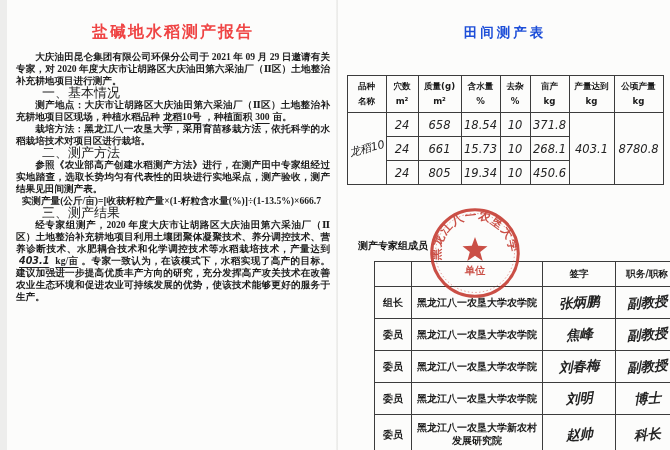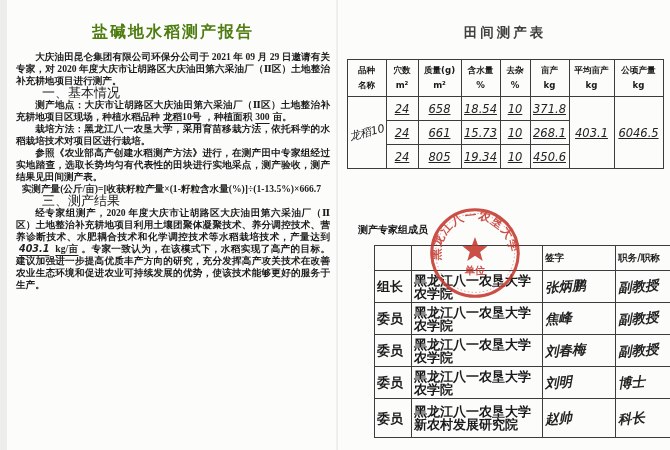--- a/index.html
+++ b/index.html
@@ -11,63 +11,63 @@
   }
   .scan-edge{position:absolute;left:0;top:0;width:7px;height:450px;background:#ededec;}
   .seam{position:absolute;left:336px;top:0;width:2px;height:450px;background:linear-gradient(to right,#f2f2f0,#e9e9e7);}
   .page{position:absolute;top:8px;}
   .page-left{left:16px;width:314px;}
   .page-right{left:346px;width:318px;}
 
   .doc-title{
     margin:14px 0 8px 0;text-align:center;
     font-family:"DejaVu Sans","Liberation Sans",sans-serif;
-    font-size:16px;font-weight:bold;letter-spacing:2px;color:#4d7c0f;
+    font-size:16px;font-weight:bold;letter-spacing:2px;color:#ef4444;
   }
   .body{
     margin:0;font-size:9.6px;line-height:12px;text-align:justify;
     font-weight:600;color:#1c1c1c;
   }
   .indent{text-indent:2em;}
   .heading{text-indent:2em;font-weight:normal;font-family:"DejaVu Sans","Liberation Sans",sans-serif;font-size:13px;}
   .formula{text-indent:0.6em;font-weight:bold;}
   .u{text-decoration:underline;text-underline-offset:3px;padding:0 3px;font-weight:bold;}
   .hand{
     font-family:"DejaVu Sans","Liberation Sans",sans-serif;
-    font-style:italic;color:#232323;text-decoration:underline;
+    font-style:italic;color:#232323;
   }
 
   .table-title{
     margin:16px 0 0 0;text-align:center;
     font-family:"DejaVu Sans","Liberation Sans",sans-serif;
-    font-size:13.5px;font-weight:bold;letter-spacing:3px;color:#404040;
+    font-size:13.5px;font-weight:bold;letter-spacing:3px;color:#1d4ed8;
   }
   table{border-collapse:collapse;}
-  .ftable{margin:17px auto 0 auto;width:292px;table-layout:fixed;}
+  .ftable{margin:33px auto 0 auto;width:292px;table-layout:fixed;}
   .ftable th,.ftable td{border:1px solid #3c3c3c;padding:0;text-align:center;vertical-align:middle;}
   .ftable th{
     font-family:"DejaVu Sans","Liberation Sans",sans-serif;
     font-size:8.6px;font-weight:bold;height:36px;line-height:15px;color:#1a1a1a;
   }
   .ftable td{height:23px;font-size:11.5px;}
   .c0{width:38px;}.c1{width:31px;}.c2{width:42px;}.c3{width:38px;}
   .c4{width:29px;}.c5{width:38px;}.c6{width:44px;}.c7{width:48px;}
   .tilt{display:inline-block;transform:rotate(-14deg);font-size:11px;}
 
   .experts-label{
     margin:54px 0 0 12px;
     font-family:"DejaVu Sans","Liberation Sans",sans-serif;
     font-size:10px;font-weight:bold;color:#161616;
   }
   .etable{margin:8px 0 0 28px;width:284px;table-layout:fixed;}
-  .etable th,.etable td{border:1px solid #3c3c3c;padding:0 2px;text-align:left;vertical-align:middle;}
+  .etable th,.etable td{border:1px solid #3c3c3c;padding:0 2px;text-align:center;vertical-align:middle;}
   .etable th{height:24px;font-family:"DejaVu Sans","Liberation Sans",sans-serif;font-size:9.6px;font-weight:bold;}
   .etable td{height:31px;}
   .e0{width:32px;}.e1{width:126px;}.e2{width:68px;}.e3{width:58px;}
-  .role,.inst{font-family:Liberation Serif, serif;font-size:13px;font-weight:bold;color:#1a1a1a;line-height:13px;}
+  .role,.inst{font-family:Liberation Serif, serif;font-size:10px;font-weight:bold;color:#1a1a1a;line-height:13px;}
   .sig{display:inline-block;transform:rotate(-4deg);font-size:13.5px;font-weight:bold;font-style:italic;color:#242424;}
   .etable tr:last-child td{height:38px;}
 
   .stamp{
     position:absolute;left:82px;top:198px;width:94px;height:94px;
     opacity:0.88;pointer-events:none;
   }
 </style>
 </head>
 <body>
@@ -79,20 +79,21 @@
   <h1 class="doc-title">盐碱地水稻测产报告</h1>
 
   <p class="body indent">大庆油田昆仑集团有限公司环保分公司于 2021 年 09 月 29 日邀请有关专家，对 2020 年度大庆市让胡路区大庆油田第六采油厂（Ⅱ区）土地整治补充耕地项目进行测产。</p>
 
   <p class="body heading">一、基本情况</p>
 
   <p class="body indent"><span>测产地点：大庆市让胡路区大庆油田第六采油厂（Ⅱ区）土地整治补充耕地项目区现场，种植水稻品种</span><span class="u">龙稻10号</span><span>，种植面积</span><span class="u">300</span><span>亩。</span></p>
 
   <p class="body indent">栽培方法：黑龙江八一农垦大学，采用育苗移栽方法，依托科学的水稻栽培技术对项目区进行栽培。</p>
 
+  <p class="body heading">二、测产方法</p>
 
   <p class="body indent">参照《农业部高产创建水稻测产方法》进行，在测产田中专家组经过实地踏查，选取长势均匀有代表性的田块进行实地采点，测产验收，测产结果见田间测产表。</p>
 
   <p class="body formula">实测产量(公斤/亩)=[收获籽粒产量×(1-籽粒含水量(%)]÷(1-13.5%)×666.7</p>
 
   <p class="body heading">三、测产结果</p>
 
   <p class="body indent"><span>经专家组测产，2020 年度大庆市让胡路区大庆油田第六采油厂（Ⅱ区）土地整治补充耕地项目利用土壤团聚体凝聚技术、养分调控技术、营养诊断技术、水肥耦合技术和化学调控技术等水稻栽培技术，产量达到</span><span class="u hand">403.1</span><span class="u">kg/亩</span><span>。专家一致认为，在该模式下，水稻实现了高产的目标。建议加强进一步提高优质丰产方向的研究，充分发挥高产攻关技术在改善农业生态环境和促进农业可持续发展的优势，使该技术能够更好的服务于生产。</span></p>
 </div>
 
@@ -120,37 +121,37 @@
           </th>
       <th class="c4">
             <div>去杂</div>
             <div>%</div>
           </th>
       <th class="c5">
             <div>亩产</div>
             <div>kg</div>
           </th>
       <th class="c6">
-            <div>平均亩产</div>
+            <div>产量达到</div>
             <div>kg</div>
           </th>
       <th class="c7">
             <div>公顷产量</div>
             <div>kg</div>
           </th>
     </tr>
     <tr>
       <td rowspan="3" class="hand"><span class="tilt">龙稻10</span></td>
       <td class="hand">24</td>
       <td class="hand">658</td>
       <td class="hand">18.54</td>
       <td class="hand">10</td>
       <td class="hand">371.8</td>
       <td rowspan="3" class="hand">403.1</td>
-      <td rowspan="3" class="hand">6046.5</td>
+      <td rowspan="3" class="hand">8780.8</td>
     </tr>
     <tr>
       <td class="hand">24</td>
       <td class="hand">661</td>
       <td class="hand">15.73</td>
       <td class="hand">10</td>
       <td class="hand">268.1</td>
     </tr>
     <tr>
       <td class="hand">24</td>

